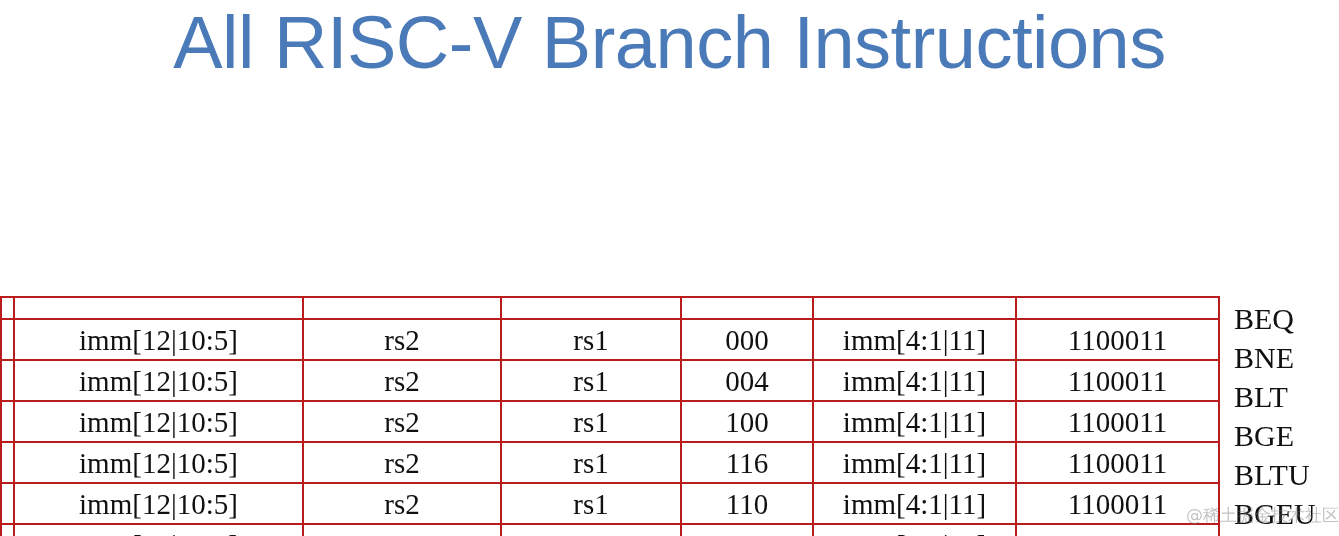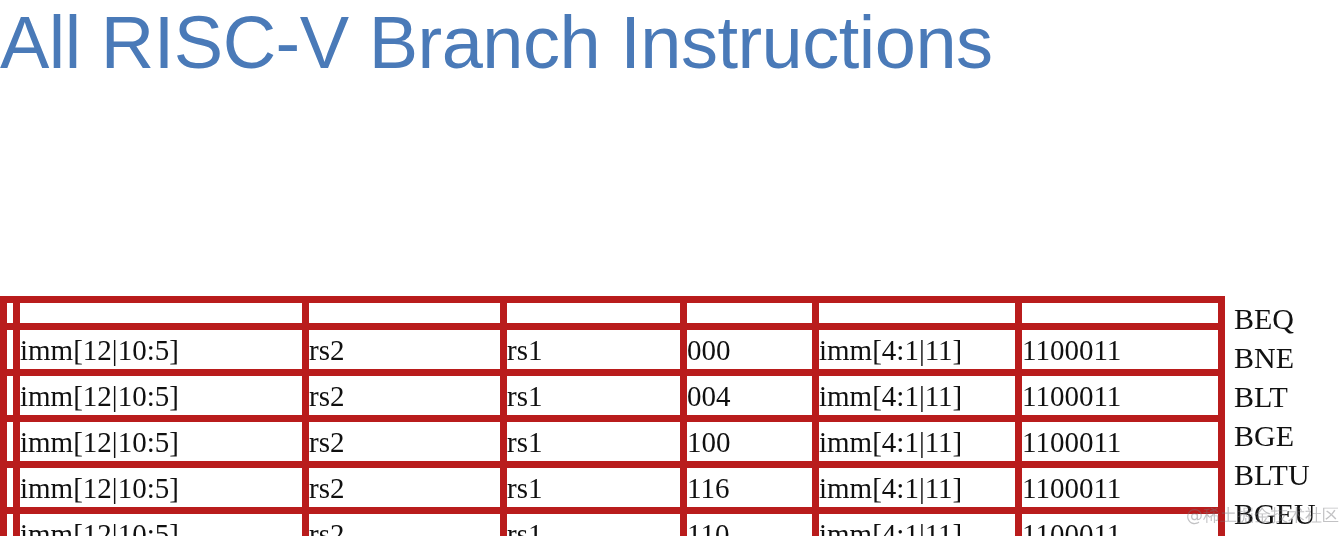--- a/index.html
+++ b/index.html
@@ -14,21 +14,21 @@
     overflow: hidden;
     font-family: "Liberation Sans", sans-serif;
   }
 
   
   #slide-title {
     position: absolute;
     top: 0px;
     left: 0px;
     width: 1339px;
-    text-align: left;
+    text-align: center;
     color: #4A7AB8;
     font-family: "Liberation Sans", sans-serif;
     font-weight: 400;
     font-size: 74px;
     line-height: 86px;
     letter-spacing: -0.5px;
     white-space: nowrap;
   }
 
   
@@ -46,24 +46,24 @@
     left: 0px;
     top: 16px;           
     border-collapse: collapse;
     table-layout: fixed;
     width: 1218px;
     font-family: "Liberation Serif", serif;
     color: #101010;
     background: #ffffff;
   }
   table.enc td {
-    border: 7px solid #b91c1c;
+    border: 2px solid #b91c1c;
     height: 39px;
     padding: 0;
-    text-align: left;
+    text-align: center;
     vertical-align: middle;
     font-size: 29px;
     line-height: 32px;
     white-space: nowrap;
     background: #ffffff;
   }
   table.enc tr.partial td {
     height: 20px;
     font-size: 29px;
     overflow: hidden;

